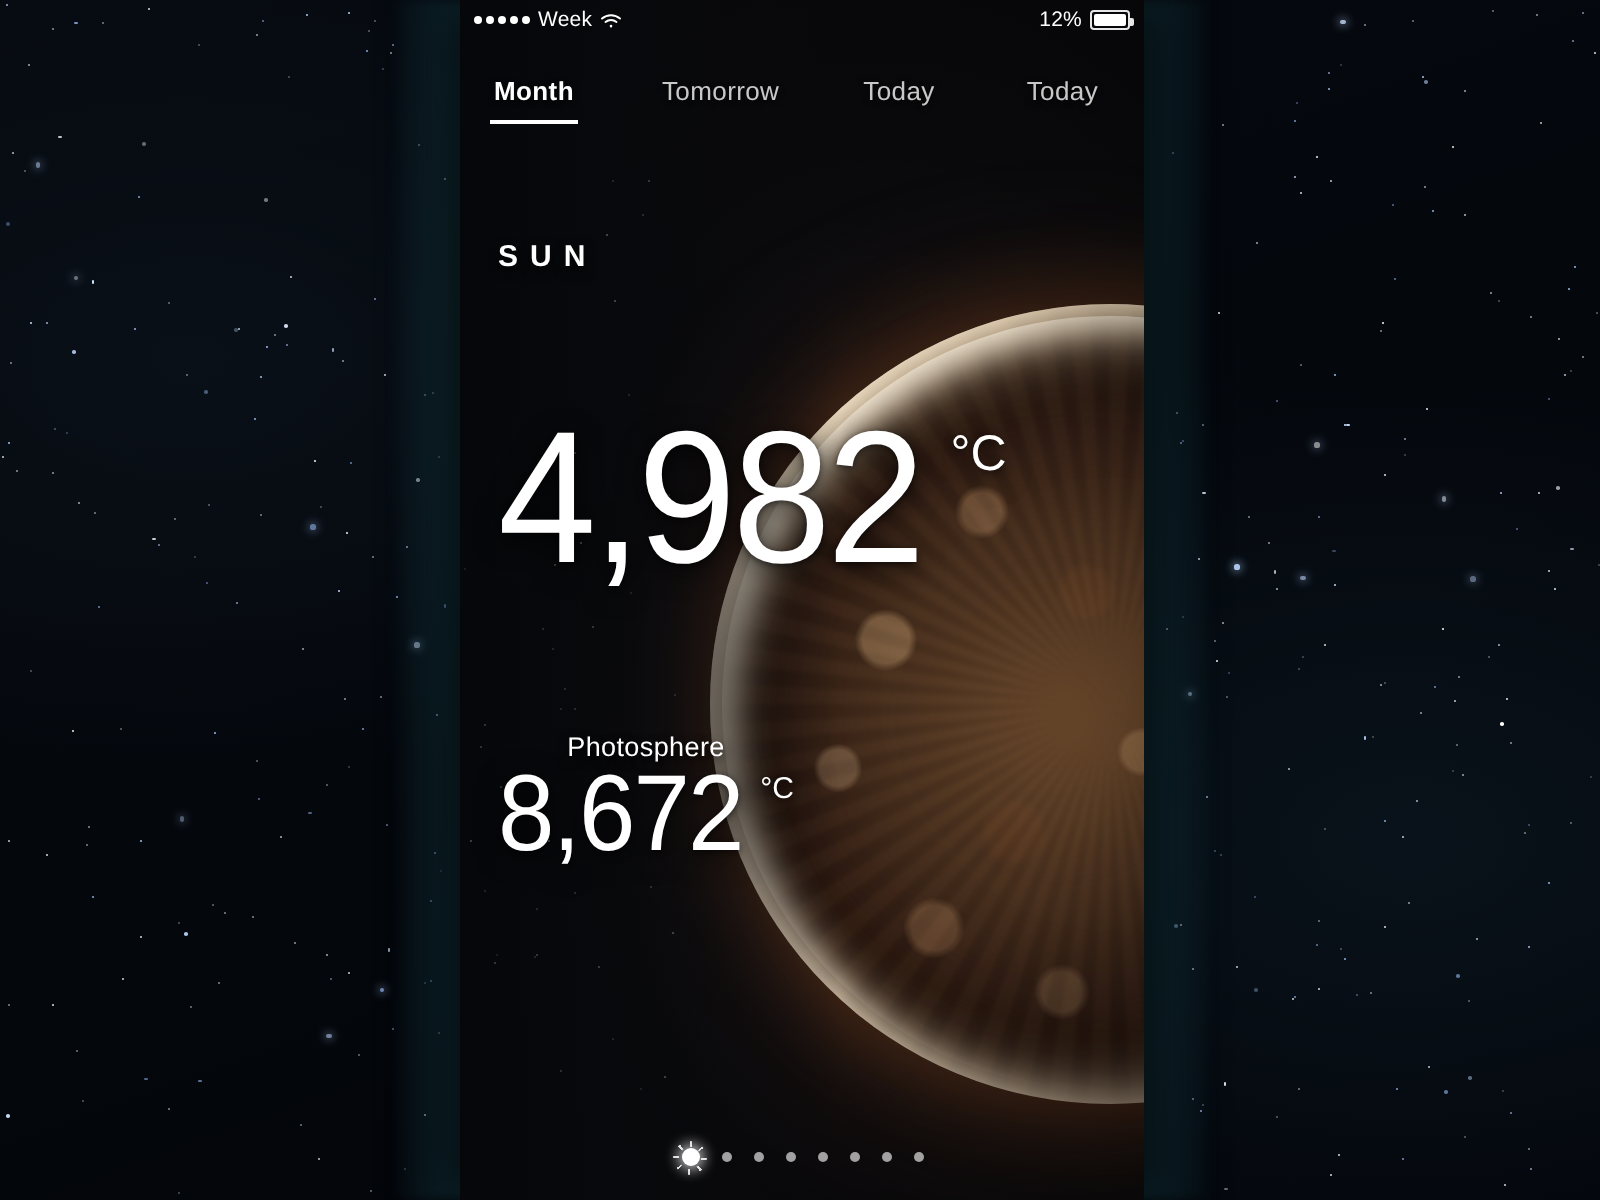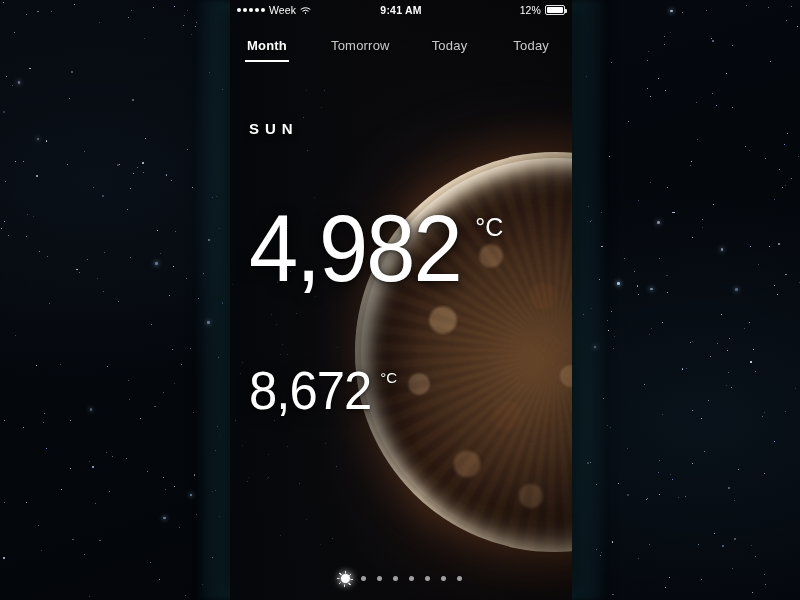--- a/index.html
+++ b/index.html
@@ -594,21 +594,20 @@
         <span class="carrier">Week</span>
         <span>
           <svg class="wifi" viewBox="0 0 22 16" fill="none" stroke="#fff" stroke-width="2" stroke-linecap="round">
             <path d="M2 5.5 A14 14 0 0 1 20 5.5"></path>
             <path d="M5.5 9 A9 9 0 0 1 16.5 9"></path>
             <path d="M11 13.4 l0 .1"></path>
             <circle cx="11" cy="13" r="1.3" fill="#fff" stroke="none"></circle>
           </svg>
         </span>
       </div>
-      <div class="sb-center">9:41 AM</div>
       <div class="sb-right">
         <span class="batt-pct">12%</span>
         <span class="batt">
             <i></i>
           </span>
       </div>
     </div>
 
     <div class="tabs" id="tabs">
         <div class="tab active"><span>Month</span><span class="ul"></span></div>
@@ -621,20 +620,21 @@
       <div class="sun-title">SUN</div>
 
       <div class="metric corona">
         <div class="metric-value">
           <span class="num">4,982</span>
           <span class="unit">°C</span>
         </div>
       </div>
 
       <div class="metric photo">
+        <div class="metric-label">Photosphere</div>
         <div class="metric-value">
           <span class="num">8,672</span>
           <span class="unit">°C</span>
         </div>
       </div>
     </div>
 
     <div class="pager" id="pager">
         <span class="pdot sun"></span>
         <span class="pdot"></span>

